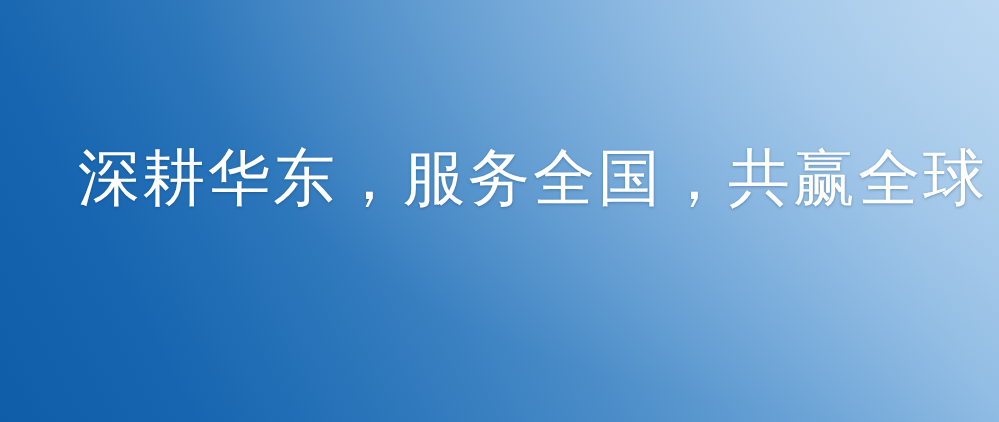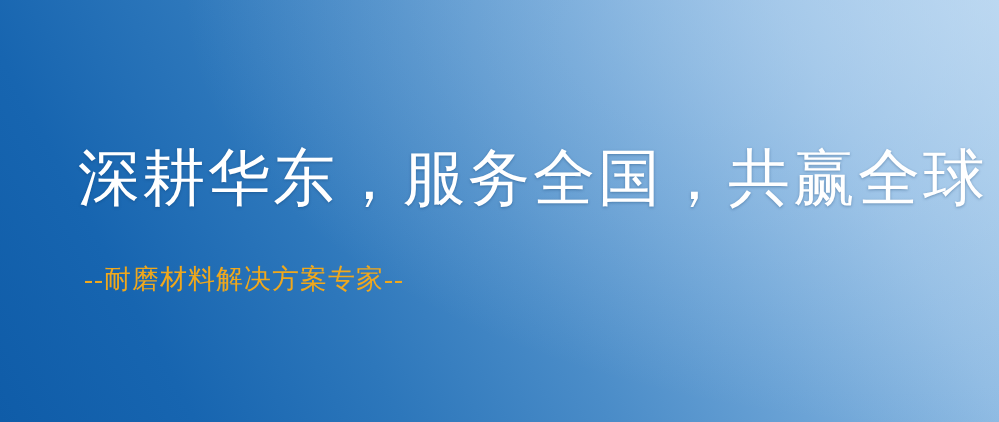--- a/index.html
+++ b/index.html
@@ -121,16 +121,15 @@
     letter-spacing: 0;
   }
 </style>
 </head>
 <body>
 
 <div id="banner">
 
   <div class="headline">深耕华东，服务全国，共赢全球</div>
 
-  <div class="subheadline">--耐磨材料解决方案专家--</div>
 
 
 </div>
 
 </body></html>

